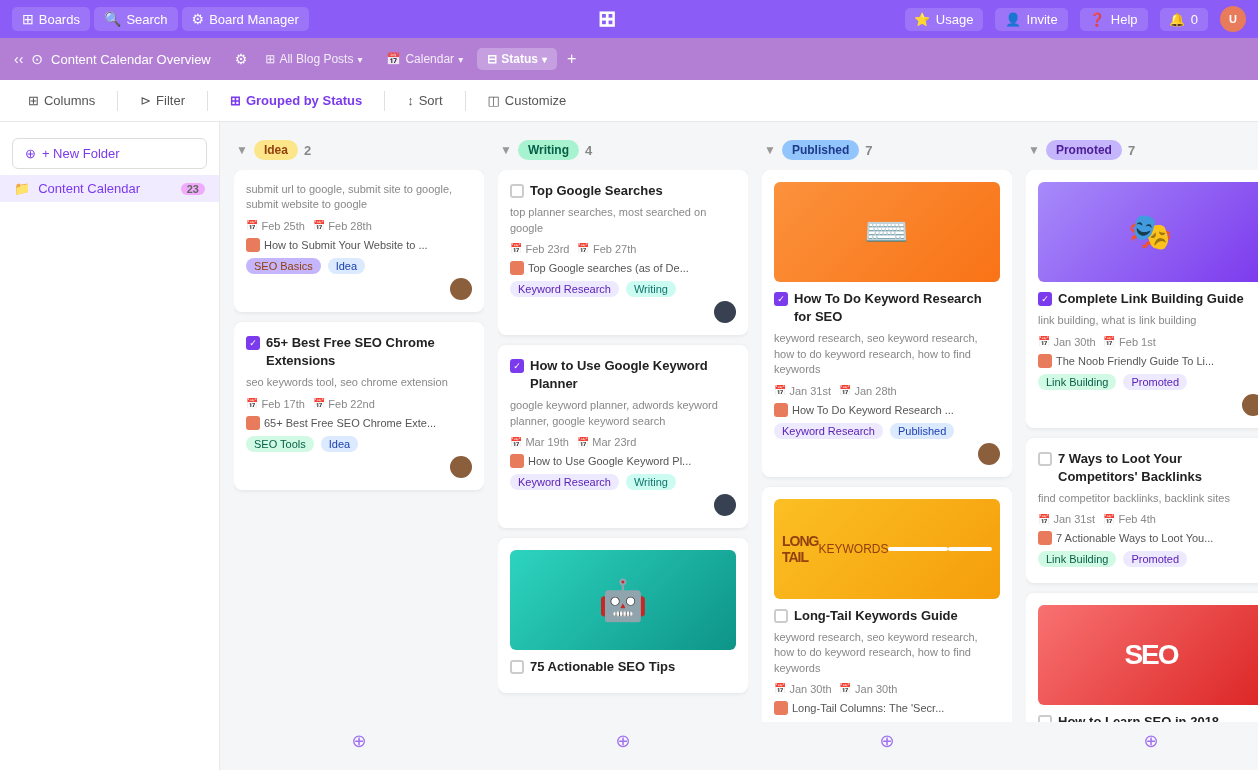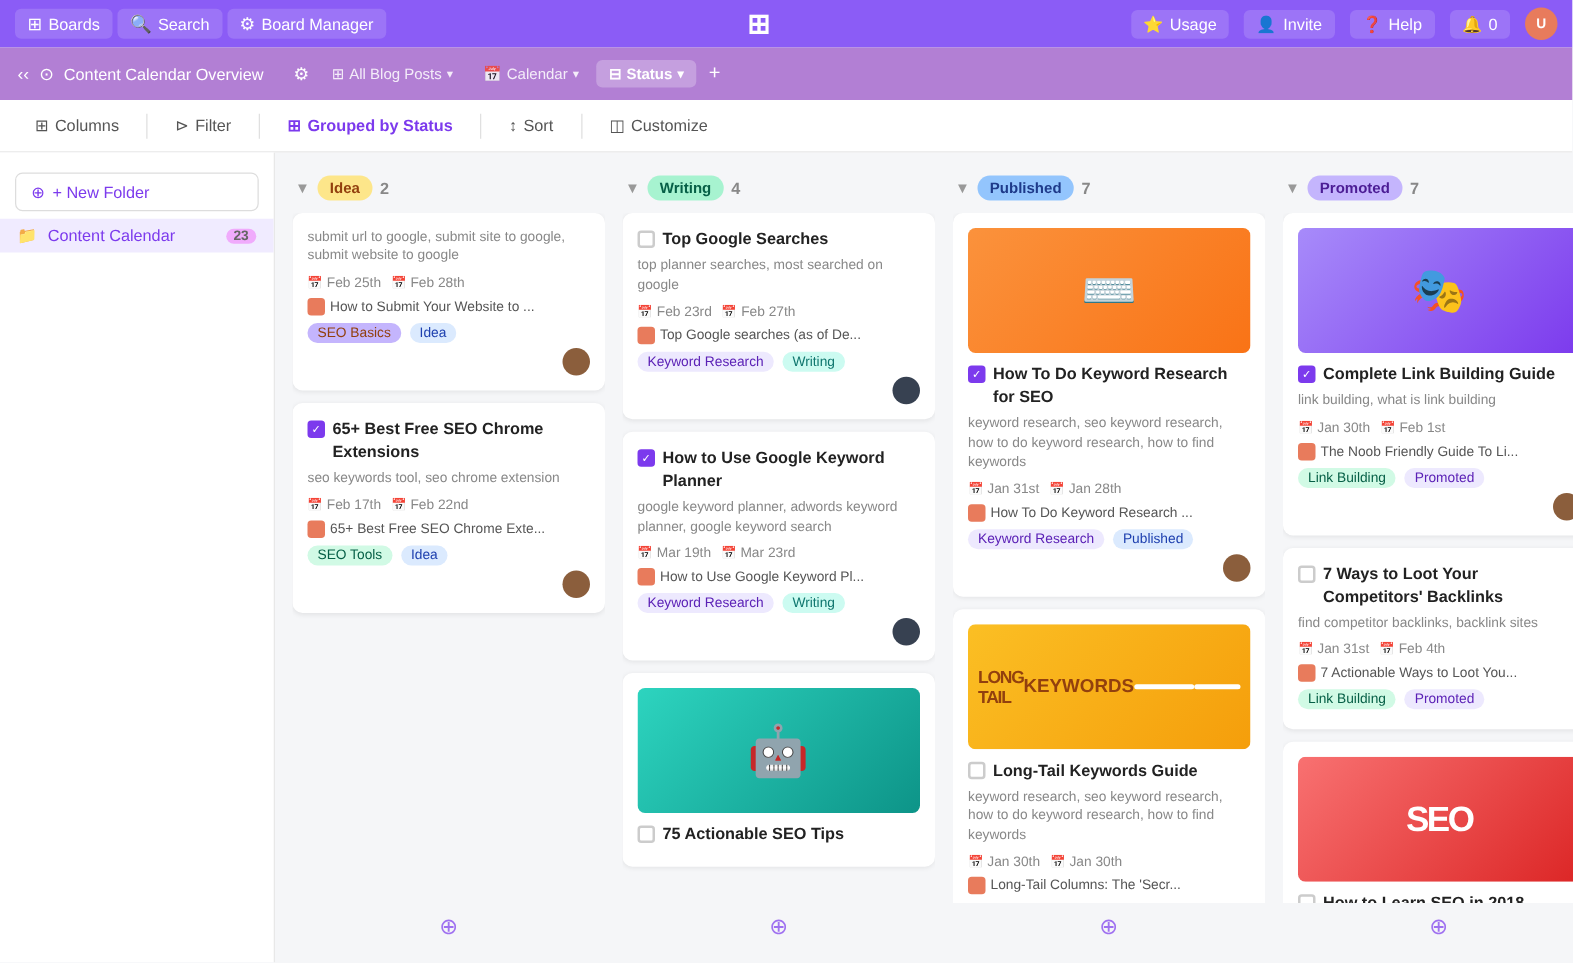--- a/index.html
+++ b/index.html
@@ -499,21 +499,21 @@
           </div>
           <div class="card-footer">
             <div class="card-avatar brown"></div>
           </div>
         </div>
 
         <div class="card">
           <div class="card-thumb">
             <div class="thumb-yellow" style="display:flex;align-items:center;justify-content:center;flex-direction:row;padding:8px;">
               <span style="font-size:14px;font-weight:900;color:#92400e;letter-spacing:-1px;">LONG TAIL</span>
-              <span style="font-size:15px;font-weight:700;color:#92400e;">KEYWORDS</span>
+              <span style="font-size:12px;font-weight:400;color:#92400e;">KEYWORDS</span>
               <div style="width:80%;background:#fff;border-radius:2px;height:4px;margin:2px 0;"></div>
               <div style="width:60%;background:#fff;border-radius:2px;height:4px;margin:2px 0;"></div>
             </div>
           </div>
           <div class="card-title-row">
             <div class="card-checkbox"></div>
             <span class="card-title">Long-Tail Keywords Guide</span>
           </div>
           <div class="card-desc">keyword research, seo keyword research, how to do keyword research, how to find keywords</div>
           <div class="card-meta">

